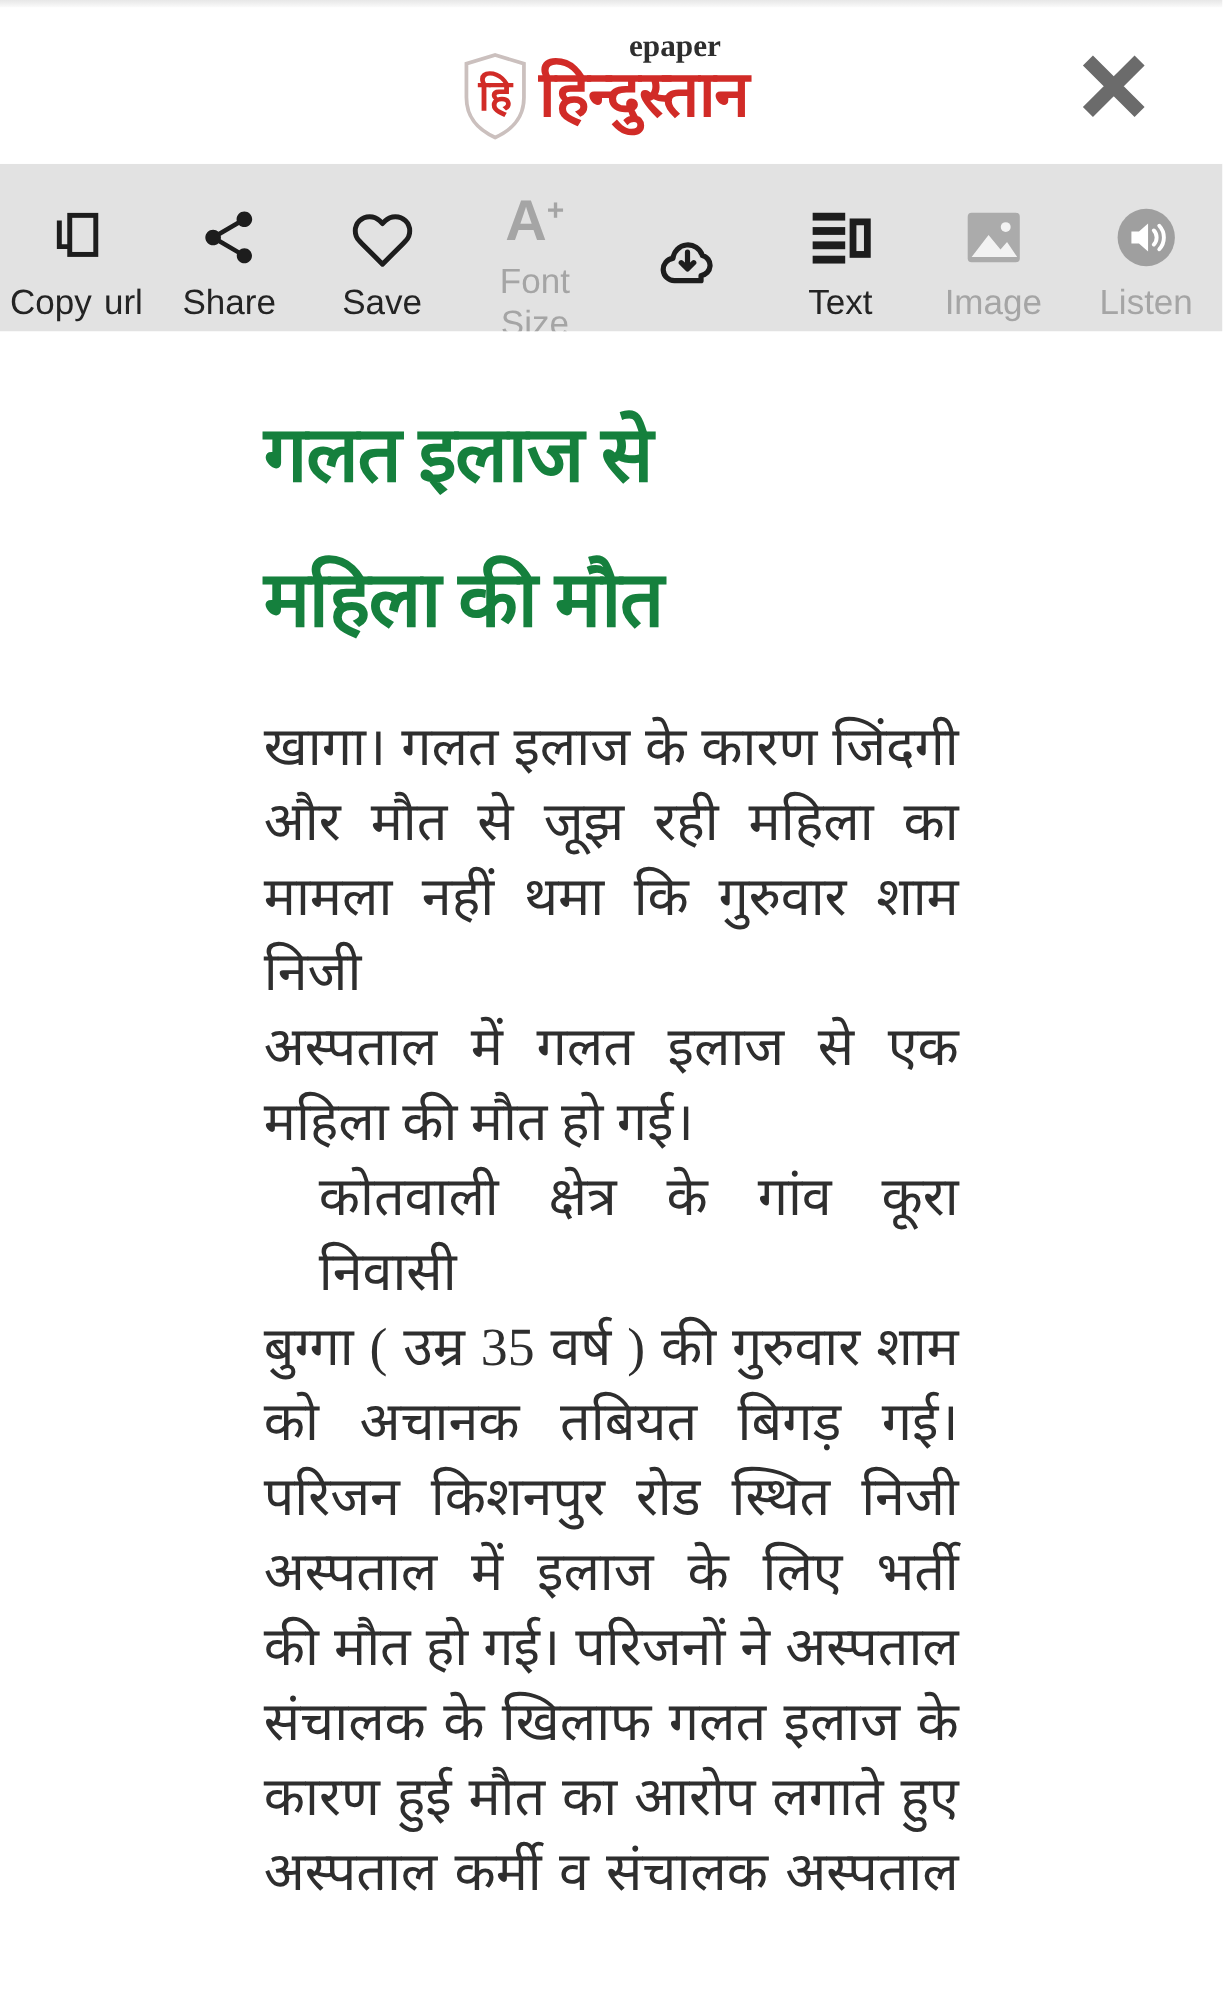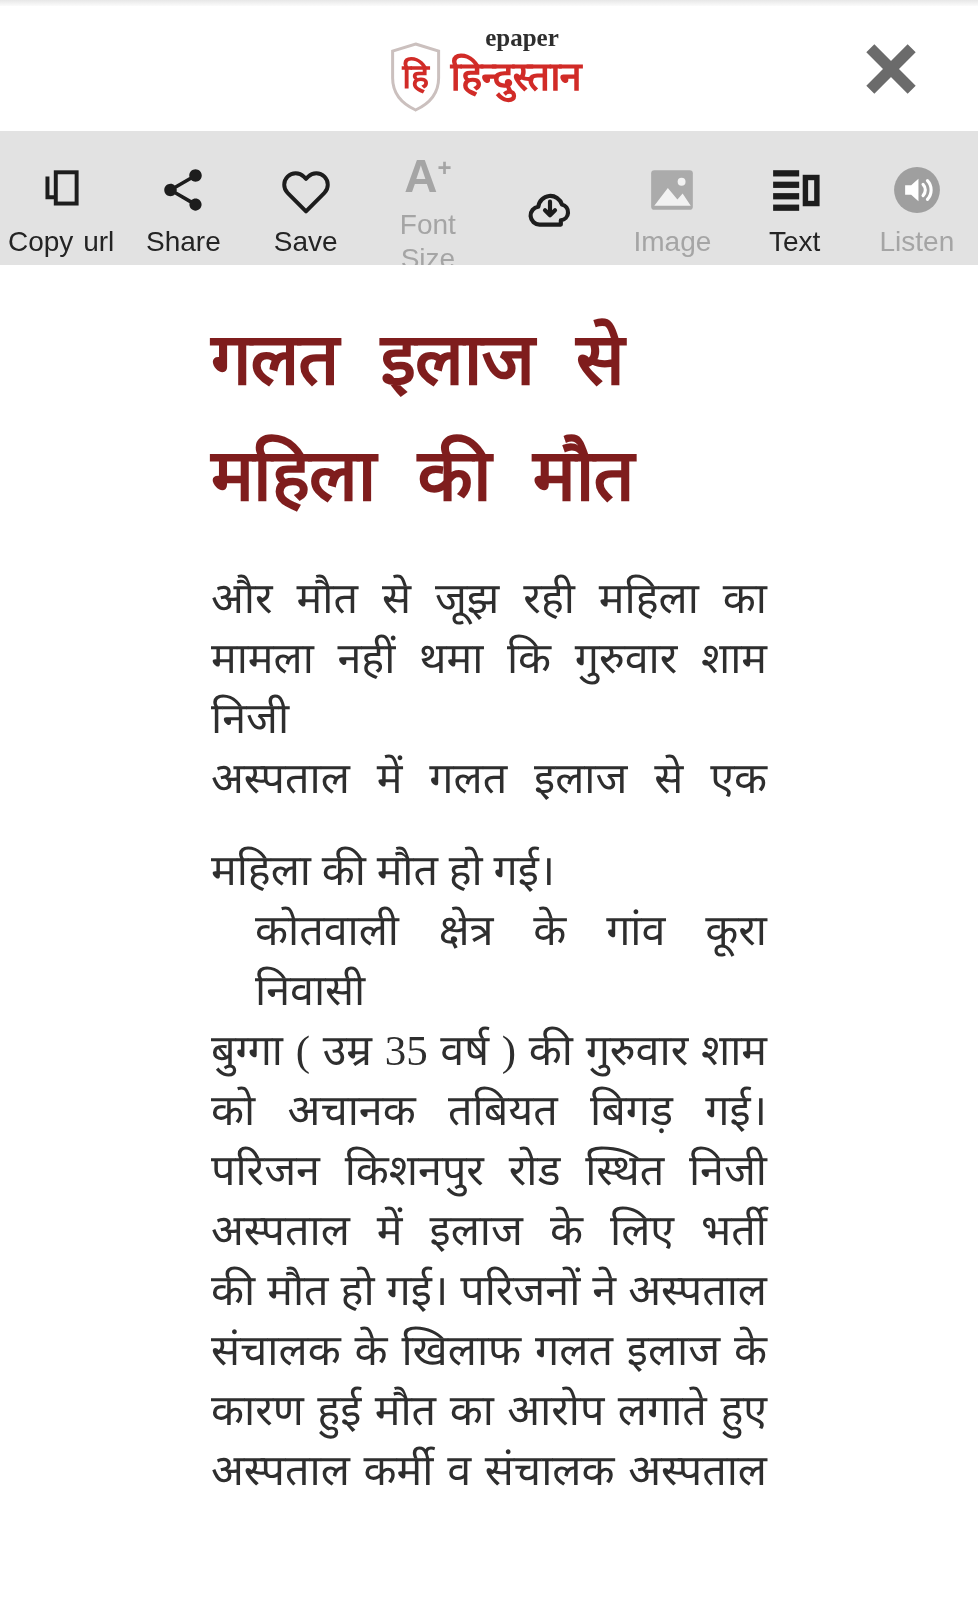--- a/index.html
+++ b/index.html
@@ -15,21 +15,21 @@
 
   
   .header { position:relative; height:125px; background:#ffffff; }
   .logo-group {
     position:absolute; left:50%; top:36px; transform:translateX(-52%);
     display:flex; align-items:center; gap:9px;
   }
   .shield { width:52px; height:70px; flex:0 0 auto; }
   .brand-wordmark {
     font-family:"Liberation Serif", serif;
-    font-size:40px; font-weight:700; color:#d12b27; line-height:66px;
+    font-size:51px; font-weight:700; color:#d12b27; line-height:66px;
     letter-spacing:-1px; white-space:nowrap;
   }
   .epaper-label {
     position:absolute; top:-20px; right:22px;
     font-family:"Liberation Serif", serif;
     font-size:25px; font-weight:700; color:#2e2e2e; line-height:32px;
   }
   .close-btn {
     position:absolute; top:28px; right:52px;
     width:70px; height:70px; border:none; background:transparent;
@@ -59,26 +59,26 @@
   }
   .font-size-glyph sup { font-size:24px; font-weight:700; vertical-align:super; }
 
   
   .article {
     width:556px; margin:0 auto; padding-top:42px;
     font-family:"Liberation Serif", serif;
     color:#2f2f2f;
   }
   .headline {
-    font-size:72px; font-weight:700; line-height:116px;
-    color:#7f1d1d; letter-spacing:-1px; white-space:nowrap;font-family:Liberation Mono, monospace;
+    font-size:62px; font-weight:700; line-height:116px;
+    color:#15803d; letter-spacing:-1px; white-space:nowrap;
   }
   .body-text { margin-top:30px; font-size:43px; line-height:60px; color:#2e2e2e; }
   .jline { text-align:justify; text-align-last:justify; }
-  .jline.lastline { text-align-last:left;margin-top:32px; }
+  .jline.lastline { text-align-last:left; }
   .jline.indent { padding-left:44px; }
 </style>
 </head>
 <body>
 
 <div class="top-strip"></div>
 
 <div class="header">
   <div class="logo-group">
     <svg class="shield" viewBox="0 0 52 70">
@@ -136,66 +136,67 @@
 
     <div class="tb-item">
       <span class="tb-icon">
         <svg viewBox="0 0 24 24" fill="none" stroke="#1d1d1d" stroke-width="2" stroke-linecap="round" stroke-linejoin="round">
           <path d="M17.2 18.5H7a4.3 4.3 0 0 1-.6-8.56 5.8 5.8 0 0 1 11.3-1.1 3.9 3.9 0 0 1-.5 7.66z"></path>
           <path d="M12 7.5v6.2 M9.6 11.6 12 14l2.4-2.4"></path>
         </svg>
       </span>
     </div>
 
-    <div class="tb-item disabled">
-      <span class="tb-icon">
-        <svg viewBox="0 0 24 24">
-          <rect x="2" y="2.5" width="20" height="19" rx="1.5" fill="#ababab"></rect>
-          <circle cx="16.6" cy="8" r="1.9" fill="#f2f2f2"></circle>
-          <path d="M3.5 19.5 10 11l4.6 5.6 2.5-2.9 3.9 5.8z" fill="#f2f2f2"></path>
-        </svg>
-      </span>
-      <span class="tb-label">Image</span>
-    </div>
-
     <div class="tb-item">
       <span class="tb-icon">
         <svg viewBox="0 0 24 24" fill="#1d1d1d">
           <rect x="1.5" y="2.5" width="12.5" height="3"></rect>
           <rect x="1.5" y="8" width="12.5" height="3"></rect>
           <rect x="1.5" y="13.5" width="12.5" height="3"></rect>
           <rect x="1.5" y="19" width="12.5" height="3"></rect>
           <rect x="17" y="6" width="5.5" height="12.5" fill="none" stroke="#1d1d1d" stroke-width="2.6"></rect>
         </svg>
       </span>
       <span class="tb-label">Text</span>
     </div>
 
     <div class="tb-item disabled">
       <span class="tb-icon">
         <svg viewBox="0 0 24 24">
+          <rect x="2" y="2.5" width="20" height="19" rx="1.5" fill="#ababab"></rect>
+          <circle cx="16.6" cy="8" r="1.9" fill="#f2f2f2"></circle>
+          <path d="M3.5 19.5 10 11l4.6 5.6 2.5-2.9 3.9 5.8z" fill="#f2f2f2"></path>
+        </svg>
+      </span>
+      <span class="tb-label">Image</span>
+    </div>
+
+    <div class="tb-item disabled">
+      <span class="tb-icon">
+        <svg viewBox="0 0 24 24">
           <circle cx="12" cy="12" r="11" fill="#9f9f9f"></circle>
           <path d="M6.3 9.7v4.6h2.9l3.5 3.1V6.6L9.2 9.7z" fill="#ffffff"></path>
           <path d="M14.9 9.3a3.9 3.9 0 0 1 0 5.4 M17 7.5a6.6 6.6 0 0 1 0 9" stroke="#ffffff" stroke-width="1.5" fill="none" stroke-linecap="round"></path>
         </svg>
       </span>
       <span class="tb-label">Listen</span>
     </div>
 
   </div>
 </div>
 
 <div class="article">
   <div class="headline">
     <div>गलत इलाज से</div>
     <div>महिला की मौत</div>
   </div>
 
   <div class="body-text">
 
+    <div class="jline">खागा। गलत इलाज के कारण जिंदगी</div>
     <div class="jline">और मौत से जूझ रही महिला का</div>
     <div class="jline">मामला नहीं थमा कि गुरुवार शाम निजी</div>
     <div class="jline">अस्पताल में गलत इलाज से एक</div>
     <div class="jline lastline">महिला की मौत हो गई।</div>
 
     <div class="jline indent">कोतवाली क्षेत्र के गांव कूरा निवासी</div>
     <div class="jline">बुग्गा ( उम्र 35 वर्ष ) की गुरुवार शाम</div>
     <div class="jline">को अचानक तबियत बिगड़ गई।</div>
     <div class="jline">परिजन किशनपुर रोड स्थित निजी</div>
     <div class="jline">अस्पताल में इलाज के लिए भर्ती</div>

